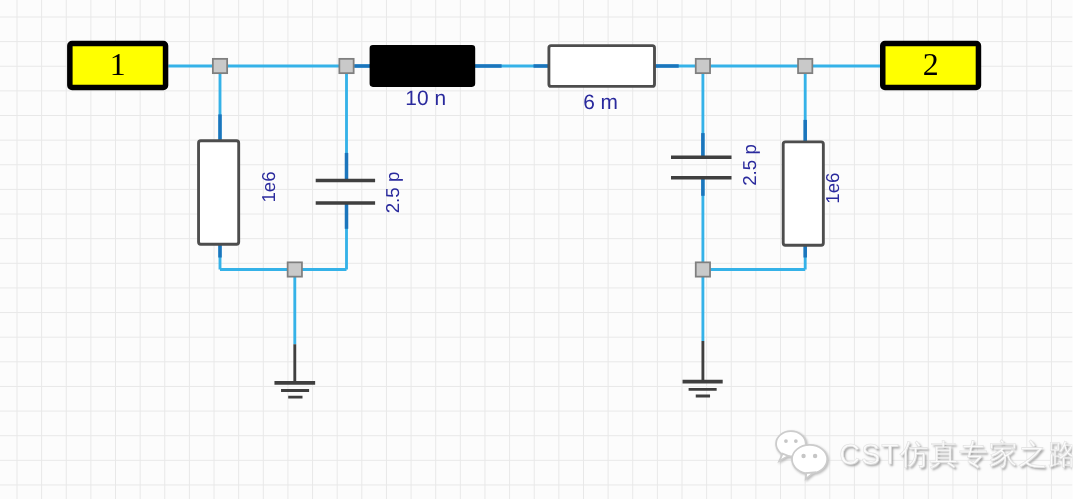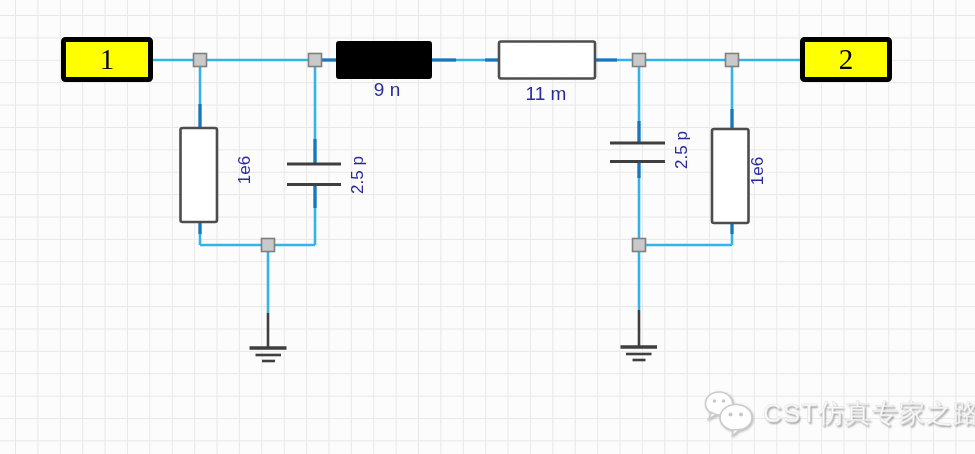--- a/index.html
+++ b/index.html
@@ -151,22 +151,22 @@
       <rect class="junction" x="632.5" y="238.5" width="13" height="13"></rect>
     </g>
 
     <rect class="port-rect" x="63.5" y="39.5" width="87" height="40" rx="2"></rect>
     <rect class="port-rect" x="802.5" y="39.5" width="87" height="40" rx="2"></rect>
   </svg>
 
   <div class="port-label" style="left:61px;top:38px;">1</div>
   <div class="port-label" style="left:800px;top:38px;">2</div>
 
-  <div class="val" style="left:347px;top:79px;width:80px;">9 n</div>
-  <div class="val" style="left:506px;top:83px;width:80px;">11 m</div>
+  <div class="val" style="left:347px;top:79px;width:80px;">10 n</div>
+  <div class="val" style="left:506px;top:83px;width:80px;">6 m</div>
 
   <div class="val rot" style="left:205px;top:159px;">1e6</div>
   <div class="val rot" style="left:718px;top:160px;">1e6</div>
   <div class="val rot" style="left:318px;top:164px;">2.5 p</div>
   <div class="val rot" style="left:642px;top:139px;">2.5 p</div>
 
   <div class="watermark">
     <svg class="wm-icon" width="54" height="48" viewBox="0 0 54 48">
       <g stroke="#cccccc" stroke-width="1.6" fill="#ffffff">
         <ellipse cx="17" cy="14.5" rx="13.5" ry="11.5"></ellipse>

